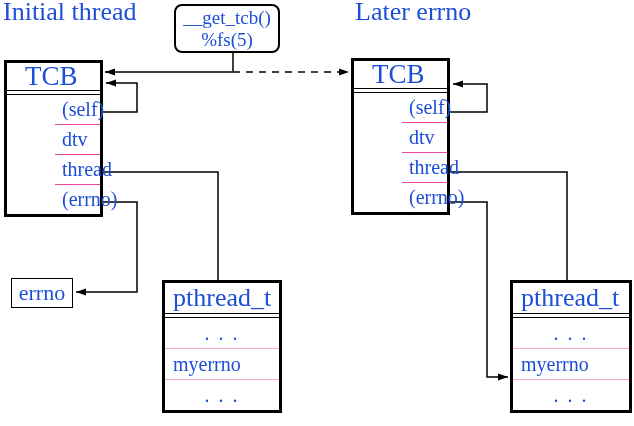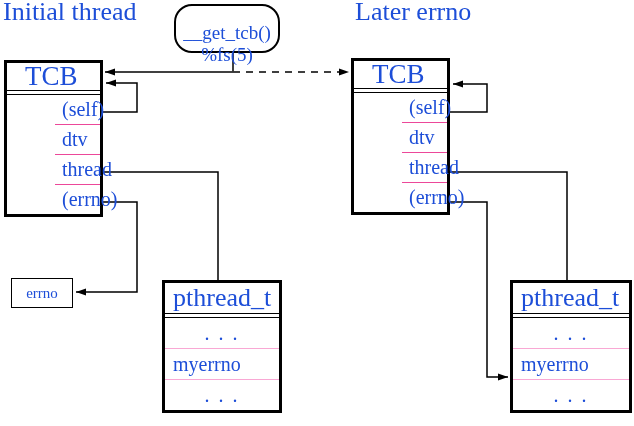--- a/index.html
+++ b/index.html
@@ -7,22 +7,22 @@
     position:relative;width:634px;height:426px;background:#ffffff;overflow:hidden;
     font-family:"Liberation Serif","DejaVu Serif",serif;color:#1d4ed8;
   }
   .overlay{position:absolute;left:0;top:0;width:634px;height:426px;pointer-events:none;}
   .title{position:absolute;font-size:26px;line-height:24px;white-space:nowrap;}
   .title-initial{left:3px;top:0px;}
   .title-later{left:355px;top:0px;}
 
   .getbox{
     position:absolute;left:174px;top:4px;width:106px;height:49px;box-sizing:border-box;
-    border:2px solid #000;border-radius:18px;text-align:center;
-    font-size:19px;line-height:22px;padding-top:16px;background:#fff;
+    border:2px solid #000;border-radius:8px;text-align:center;
+    font-size:19px;line-height:22px;padding-top:1px;background:#fff;
   }
 
   .structbox{position:absolute;border:3px solid #000;background:#fff;box-sizing:border-box;}
   .tcb{width:99px;}
   .tcb-left{left:4px;top:60px;}
   .tcb-right{left:351px;top:58px;}
   .tcb .hdr{height:27px;line-height:26px;font-size:27px;padding-left:18px;border-bottom:1px solid #000;}
   .dbl{height:3px;border-bottom:1px solid #000;}
   .tcb .row{height:29px;line-height:29px;font-size:20px;padding-left:7px;margin-left:48px;}
   .tcb .row + .row{border-top:1px solid #ec4899;}
@@ -31,21 +31,21 @@
   .pthread-left{left:162px;width:120px;}
   .pthread-right{left:510px;width:122px;}
   .pthread .hdr{height:30px;line-height:29px;font-size:26px;padding-left:8px;border-bottom:1px solid #000;}
   .pthread .prow{height:30px;line-height:30px;font-size:20px;}
   .pthread .prow + .prow{border-top:1px solid #f9a8d4;}
   .prow.dots{text-align:center;letter-spacing:2px;}
   .prow.named{padding-left:8px;}
 
   .errnobox{
     position:absolute;left:11px;top:278px;width:62px;height:30px;box-sizing:border-box;
-    border:1px solid #000;text-align:center;font-size:15px;line-height:28px;background:#fff;
+    border:1px solid #000;text-align:center;font-size:22px;line-height:28px;background:#fff;
   }
 </style>
 </head>
 <body>
 
 <div class="canvas">
 
   <svg class="overlay" width="634" height="426" viewBox="0 0 634 426" xmlns="http://www.w3.org/2000/svg">
     <defs>
       <marker id="arr" markerUnits="userSpaceOnUse" markerWidth="11" markerHeight="9" refX="10" refY="4.5" orient="auto">

